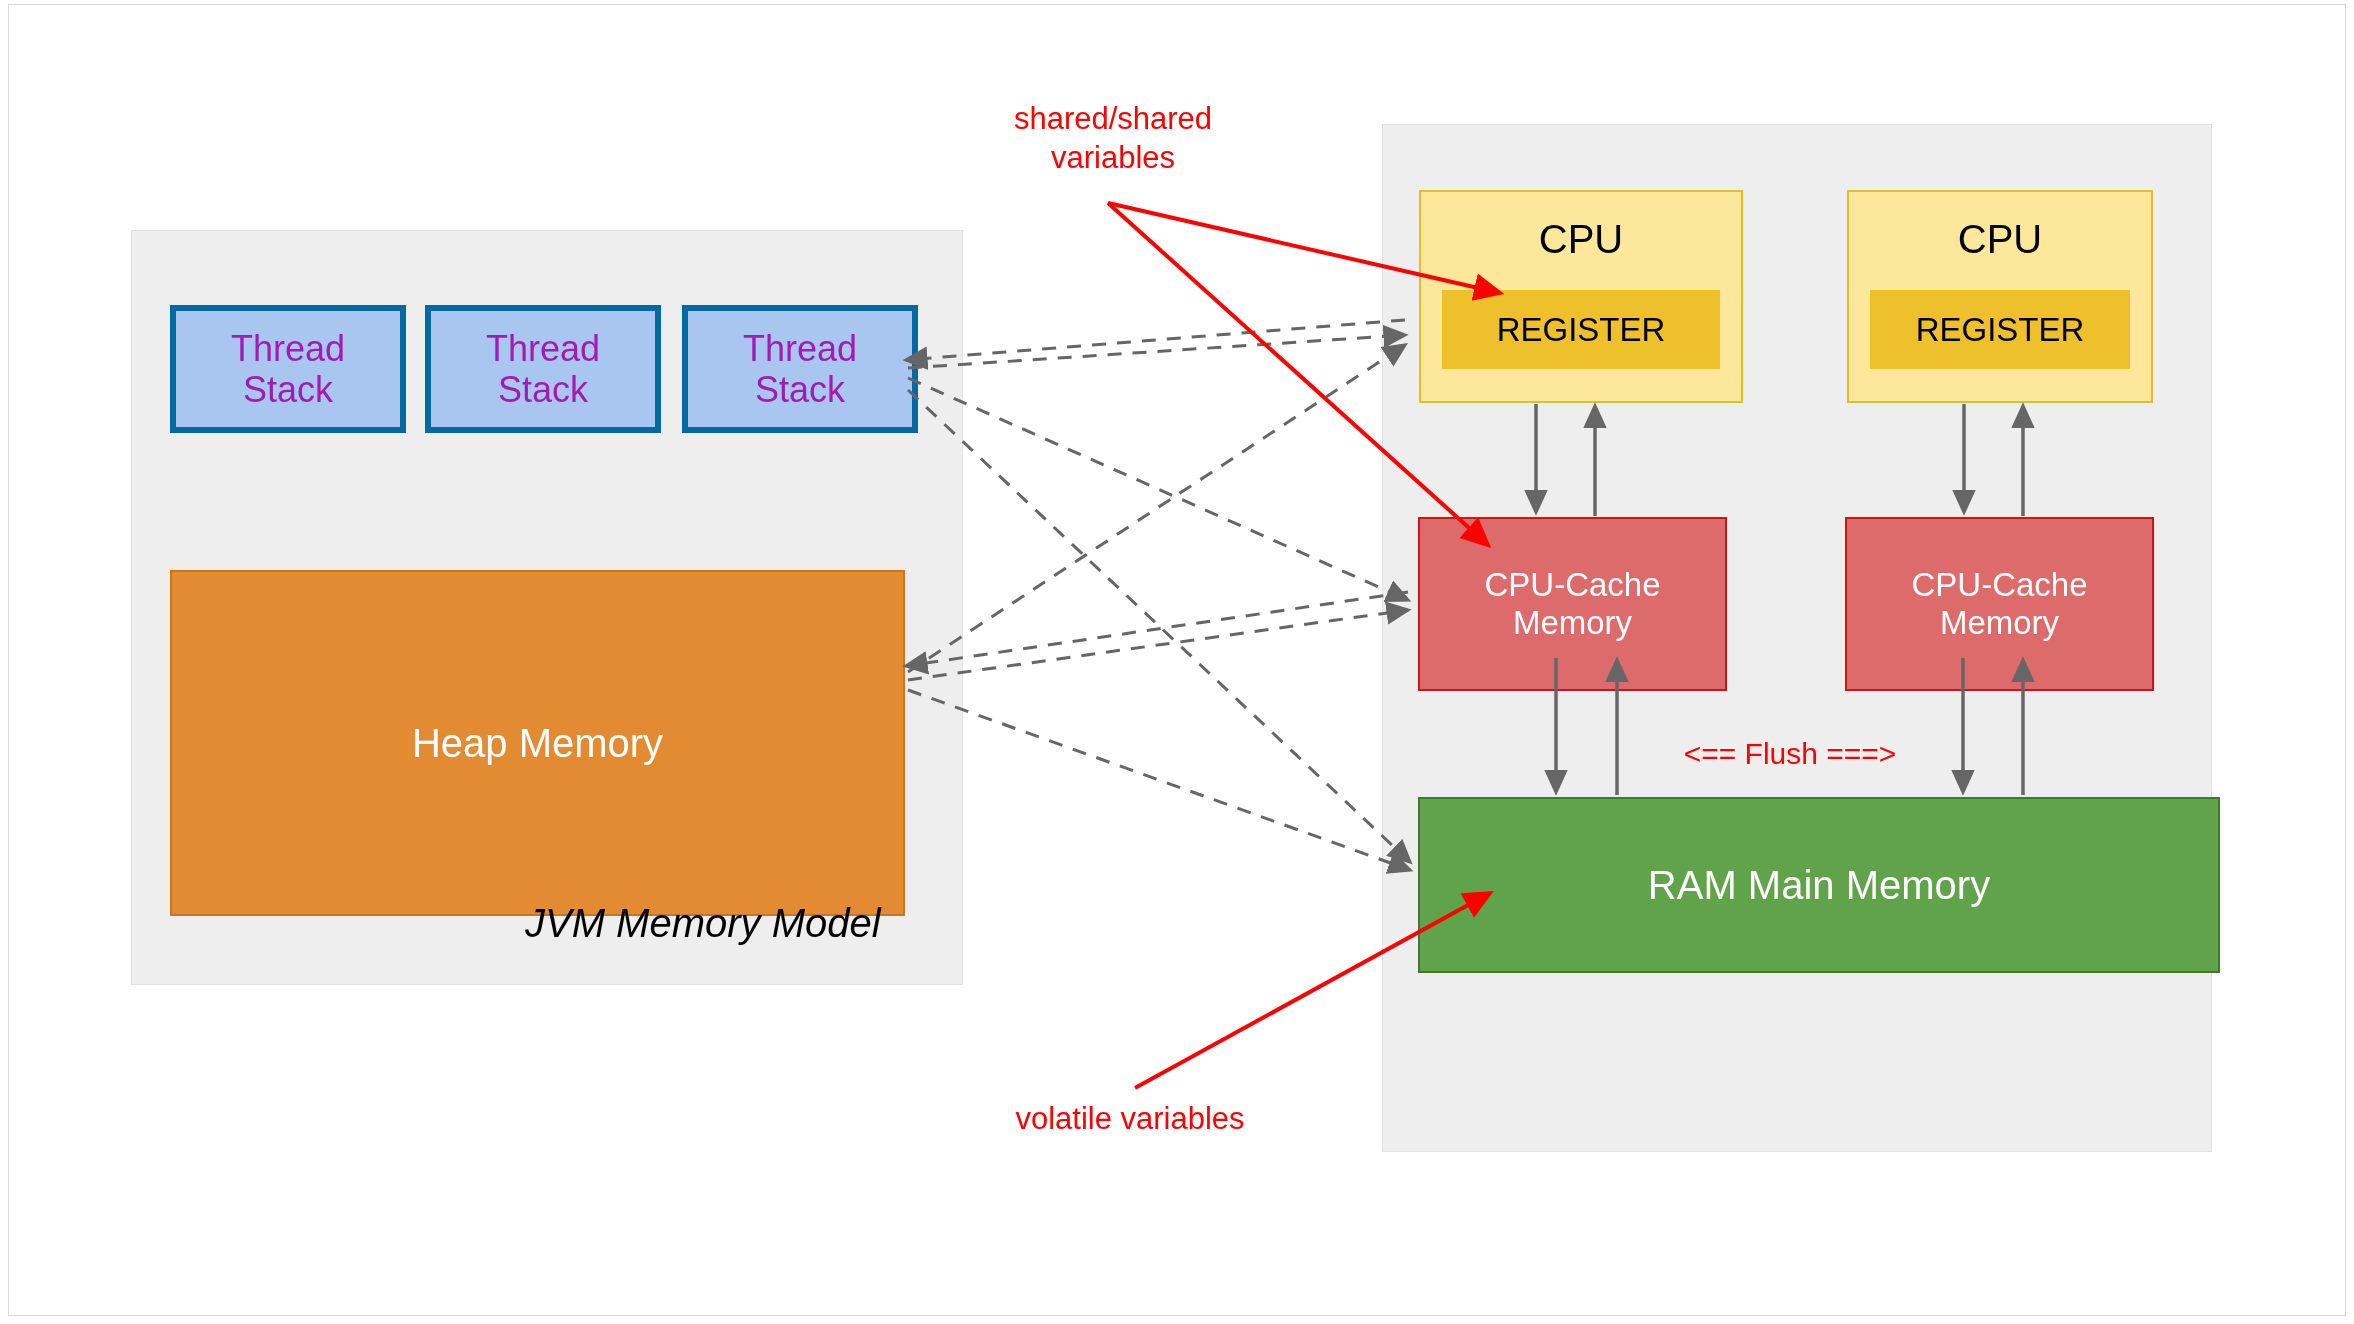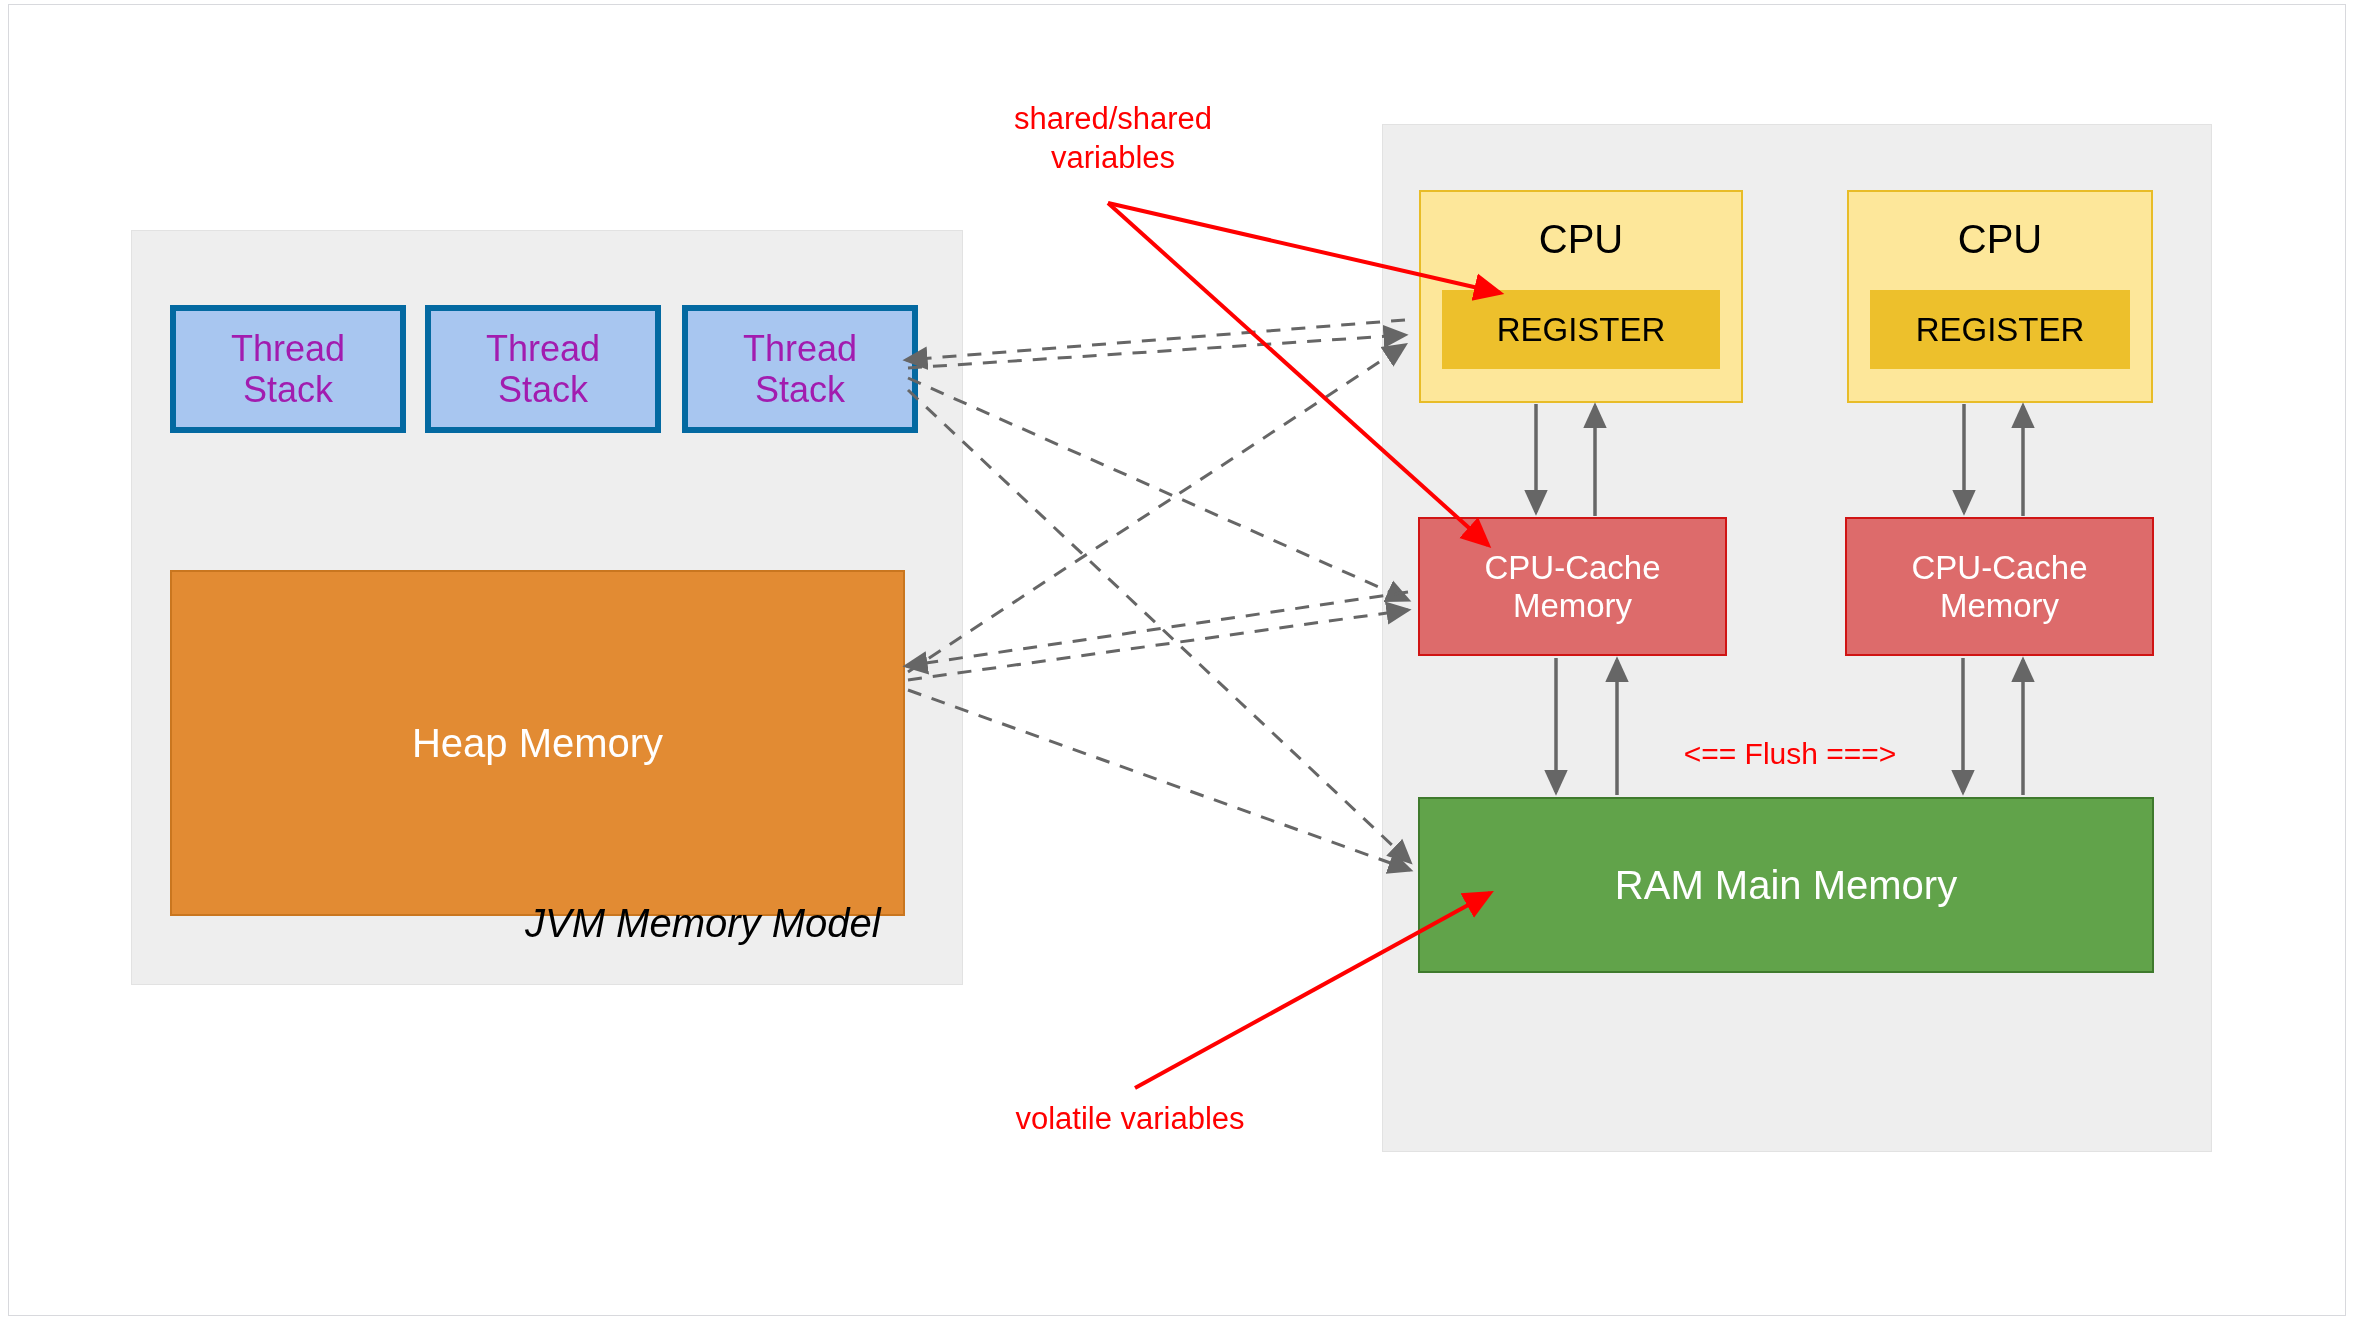--- a/index.html
+++ b/index.html
@@ -104,29 +104,29 @@
     align-items: center;
     justify-content: center;
     font-size: 33px;
     color: #000000;
   }
 
   .cache-box {
     background: #dd6b6b;
     border: 2px solid #d01414;
     top: 517px;
-    height: 139px;
+    height: 174px;
     color: #ffffff;
     font-size: 33px;
   }
   #cache-box-1 { left: 1418px; width: 309px; }
   #cache-box-2 { left: 1845px; width: 309px; }
 
   #ram-box {
-    left: 1418px; top: 797px; width: 736px; height: 176px;
+    left: 1418px; top: 797px; width: 802px; height: 176px;
     background: #61a34a;
     border: 2px solid #3f7a2d;
     color: #ffffff;
     font-size: 40px;
   }
 
   .ann {
     position: absolute;
     color: #ff0000;
     font-size: 31px;

